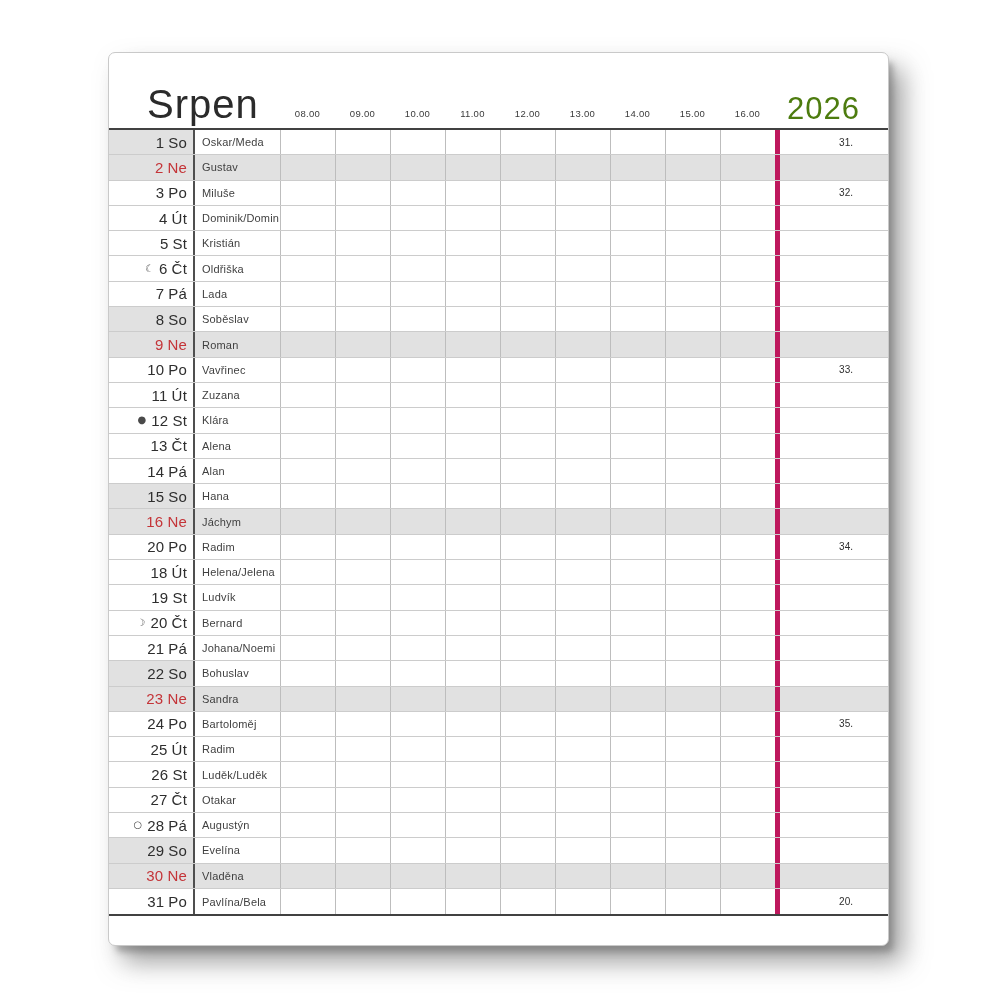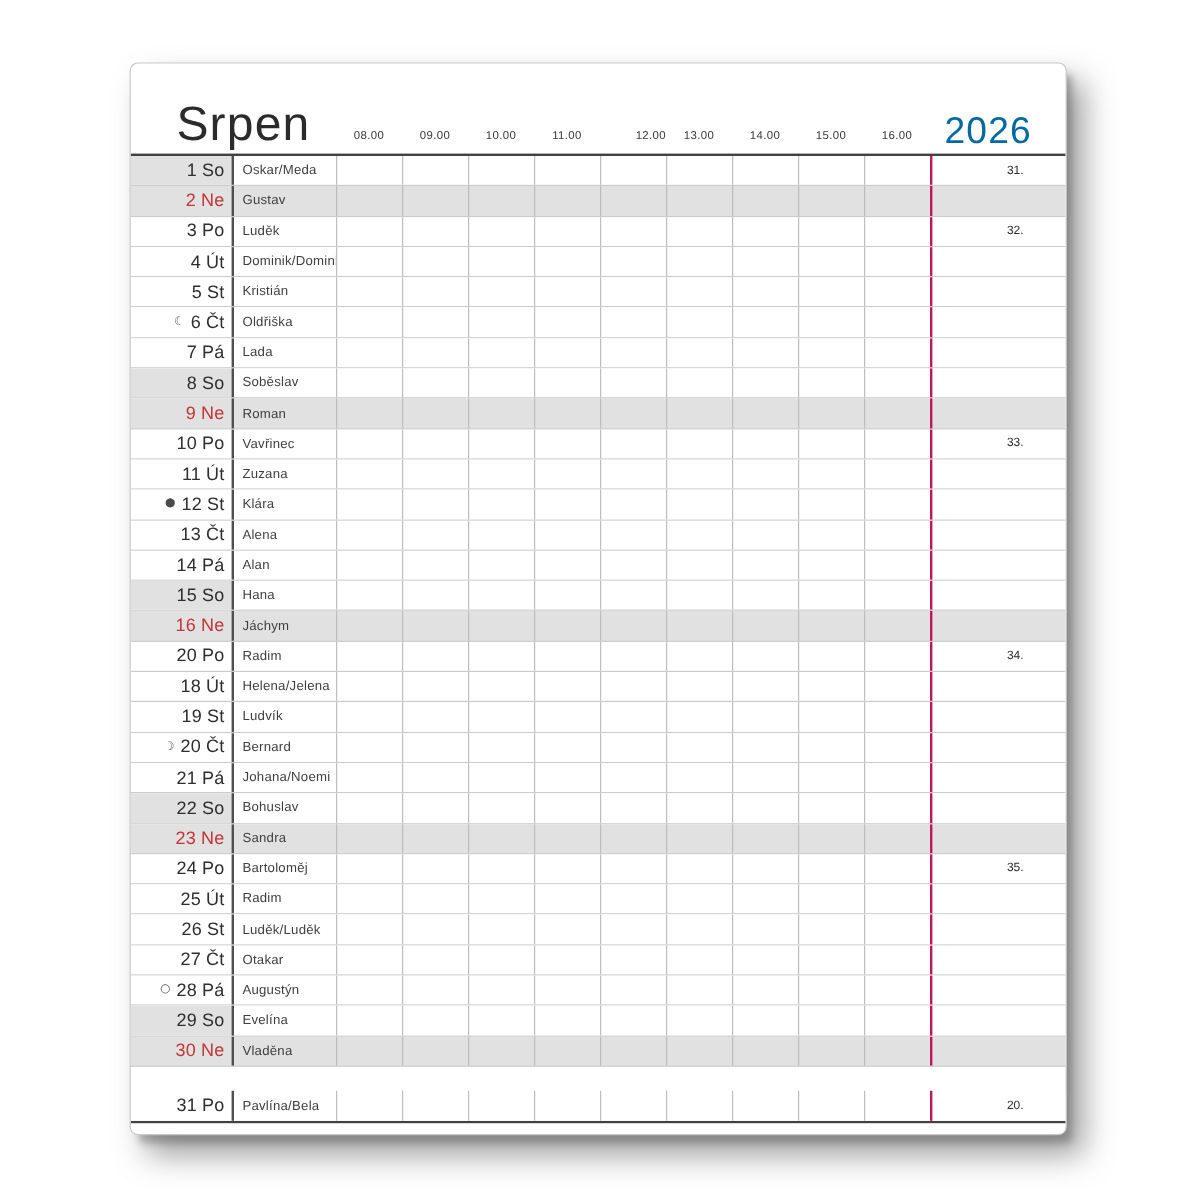--- a/index.html
+++ b/index.html
@@ -10,64 +10,64 @@
     background:#ffffff;border:1px solid #c9c9c9;border-radius:7px;
     box-shadow:6px 8px 6px -2px rgba(100,100,100,.45),14px 16px 26px rgba(80,80,80,.55);
     box-sizing:border-box;overflow:hidden;
   }
 
   
   .header{position:absolute;left:0;top:0;width:100%;height:75px;}
   .month-title{position:absolute;left:38px;bottom:4px;font-size:40px;line-height:1;
     font-weight:300;color:#2b2b2b;letter-spacing:1px;}
   .year-label{position:absolute;right:28px;bottom:4px;font-size:31px;line-height:1;
-    font-weight:300;color:#0369a1;letter-spacing:1px;}
+    font-weight:300;color:#4d7c0f;letter-spacing:1px;}
   .time-label{position:absolute;bottom:9px;width:55px;text-align:center;
     font-size:9.5px;color:#3a3a3a;letter-spacing:.3px;}
 
   
   .grid{position:absolute;left:0;right:0;top:75px;
     border-top:2px solid #414141;border-bottom:2px solid #414141;}
   .row{display:grid;grid-template-columns:86px 85px repeat(9,55px) 1fr;
     height:25.3px;box-sizing:border-box;border-bottom:1px solid #cccccc;background:#ffffff;}
-  .row:last-child{border-bottom:none;margin-top:20px;}
+  .row:last-child{border-bottom:none;}
   .cell{box-sizing:border-box;min-width:0;}
 
   .day{display:flex;align-items:center;justify-content:flex-end;
     padding-right:6px;border-right:2px solid #4f4f4f;}
   .moon{font-size:10px;color:#4a4a4a;margin-right:5px;line-height:1;
     font-family:"DejaVu Sans",sans-serif;}
   .dnum,.dabbr{font-size:15px;color:#2e2e2e;font-weight:300;letter-spacing:.2px;line-height:1;}
   .dnum{margin-right:4px;}
 
   .name{display:flex;align-items:center;padding-left:7px;
     font-size:11px;color:#3f3f3f;letter-spacing:.2px;white-space:nowrap;overflow:hidden;}
 
   .slot{border-left:1px solid #bdbdbd;}
-  .week{border-left:2px solid #be185d;display:flex;align-items:center;
+  .week{border-left:5px solid #be185d;display:flex;align-items:center;
     justify-content:flex-end;padding-right:35px;font-size:10px;color:#2e2e2e;padding-left:46px;}
 
   
   .row.sat .day{background:#e1e1e1;}
   .row.sun{background:#e1e1e1;}
   .row.sun .dnum,.row.sun .dabbr{color:#c43438;}
 </style>
 </head>
 <body>
 
 <div class="sheet">
   <div class="header">
     <div class="month-title">Srpen</div>
     <div class="year-label">2026</div>
     <div id="time-header">
         <span class="time-label" style="left: 171px;">08.00</span>
         <span class="time-label" style="left: 226px; margin-top: 36px;">09.00</span>
         <span class="time-label" style="left: 281px;">10.00</span>
         <span class="time-label" style="left: 336px;">11.00</span>
-        <span class="time-label" style="left: 391px; text-align: right;">12.00</span>
+        <span class="time-label" style="left: 391px;">12.00</span>
         <span class="time-label" style="left: 446px;">13.00</span>
         <span class="time-label" style="left: 501px;">14.00</span>
         <span class="time-label" style="left: 556px;">15.00</span>
         <span class="time-label" style="left: 611px;">16.00</span>
       </div>
   </div>
   <div class="grid" id="grid">
       <div class="row sat">
     <div class="cell day">
 
@@ -103,21 +103,21 @@
     <div class="cell slot"></div>
     <div class="cell slot"></div>
     <div class="cell week"></div>
   </div>
       <div class="row">
     <div class="cell day">
 
       <span class="dnum">3</span>
       <span class="dabbr">Po</span>
     </div>
-    <div class="cell name">Luděk</div>
+    <div class="cell name">Miluše</div>
     <div class="cell slot"></div>
     <div class="cell slot"></div>
     <div class="cell slot"></div>
     <div class="cell slot"></div>
     <div class="cell slot"></div>
     <div class="cell slot"></div>
     <div class="cell slot"></div>
     <div class="cell slot"></div>
     <div class="cell slot"></div>
     <div class="cell week">32.</div>

